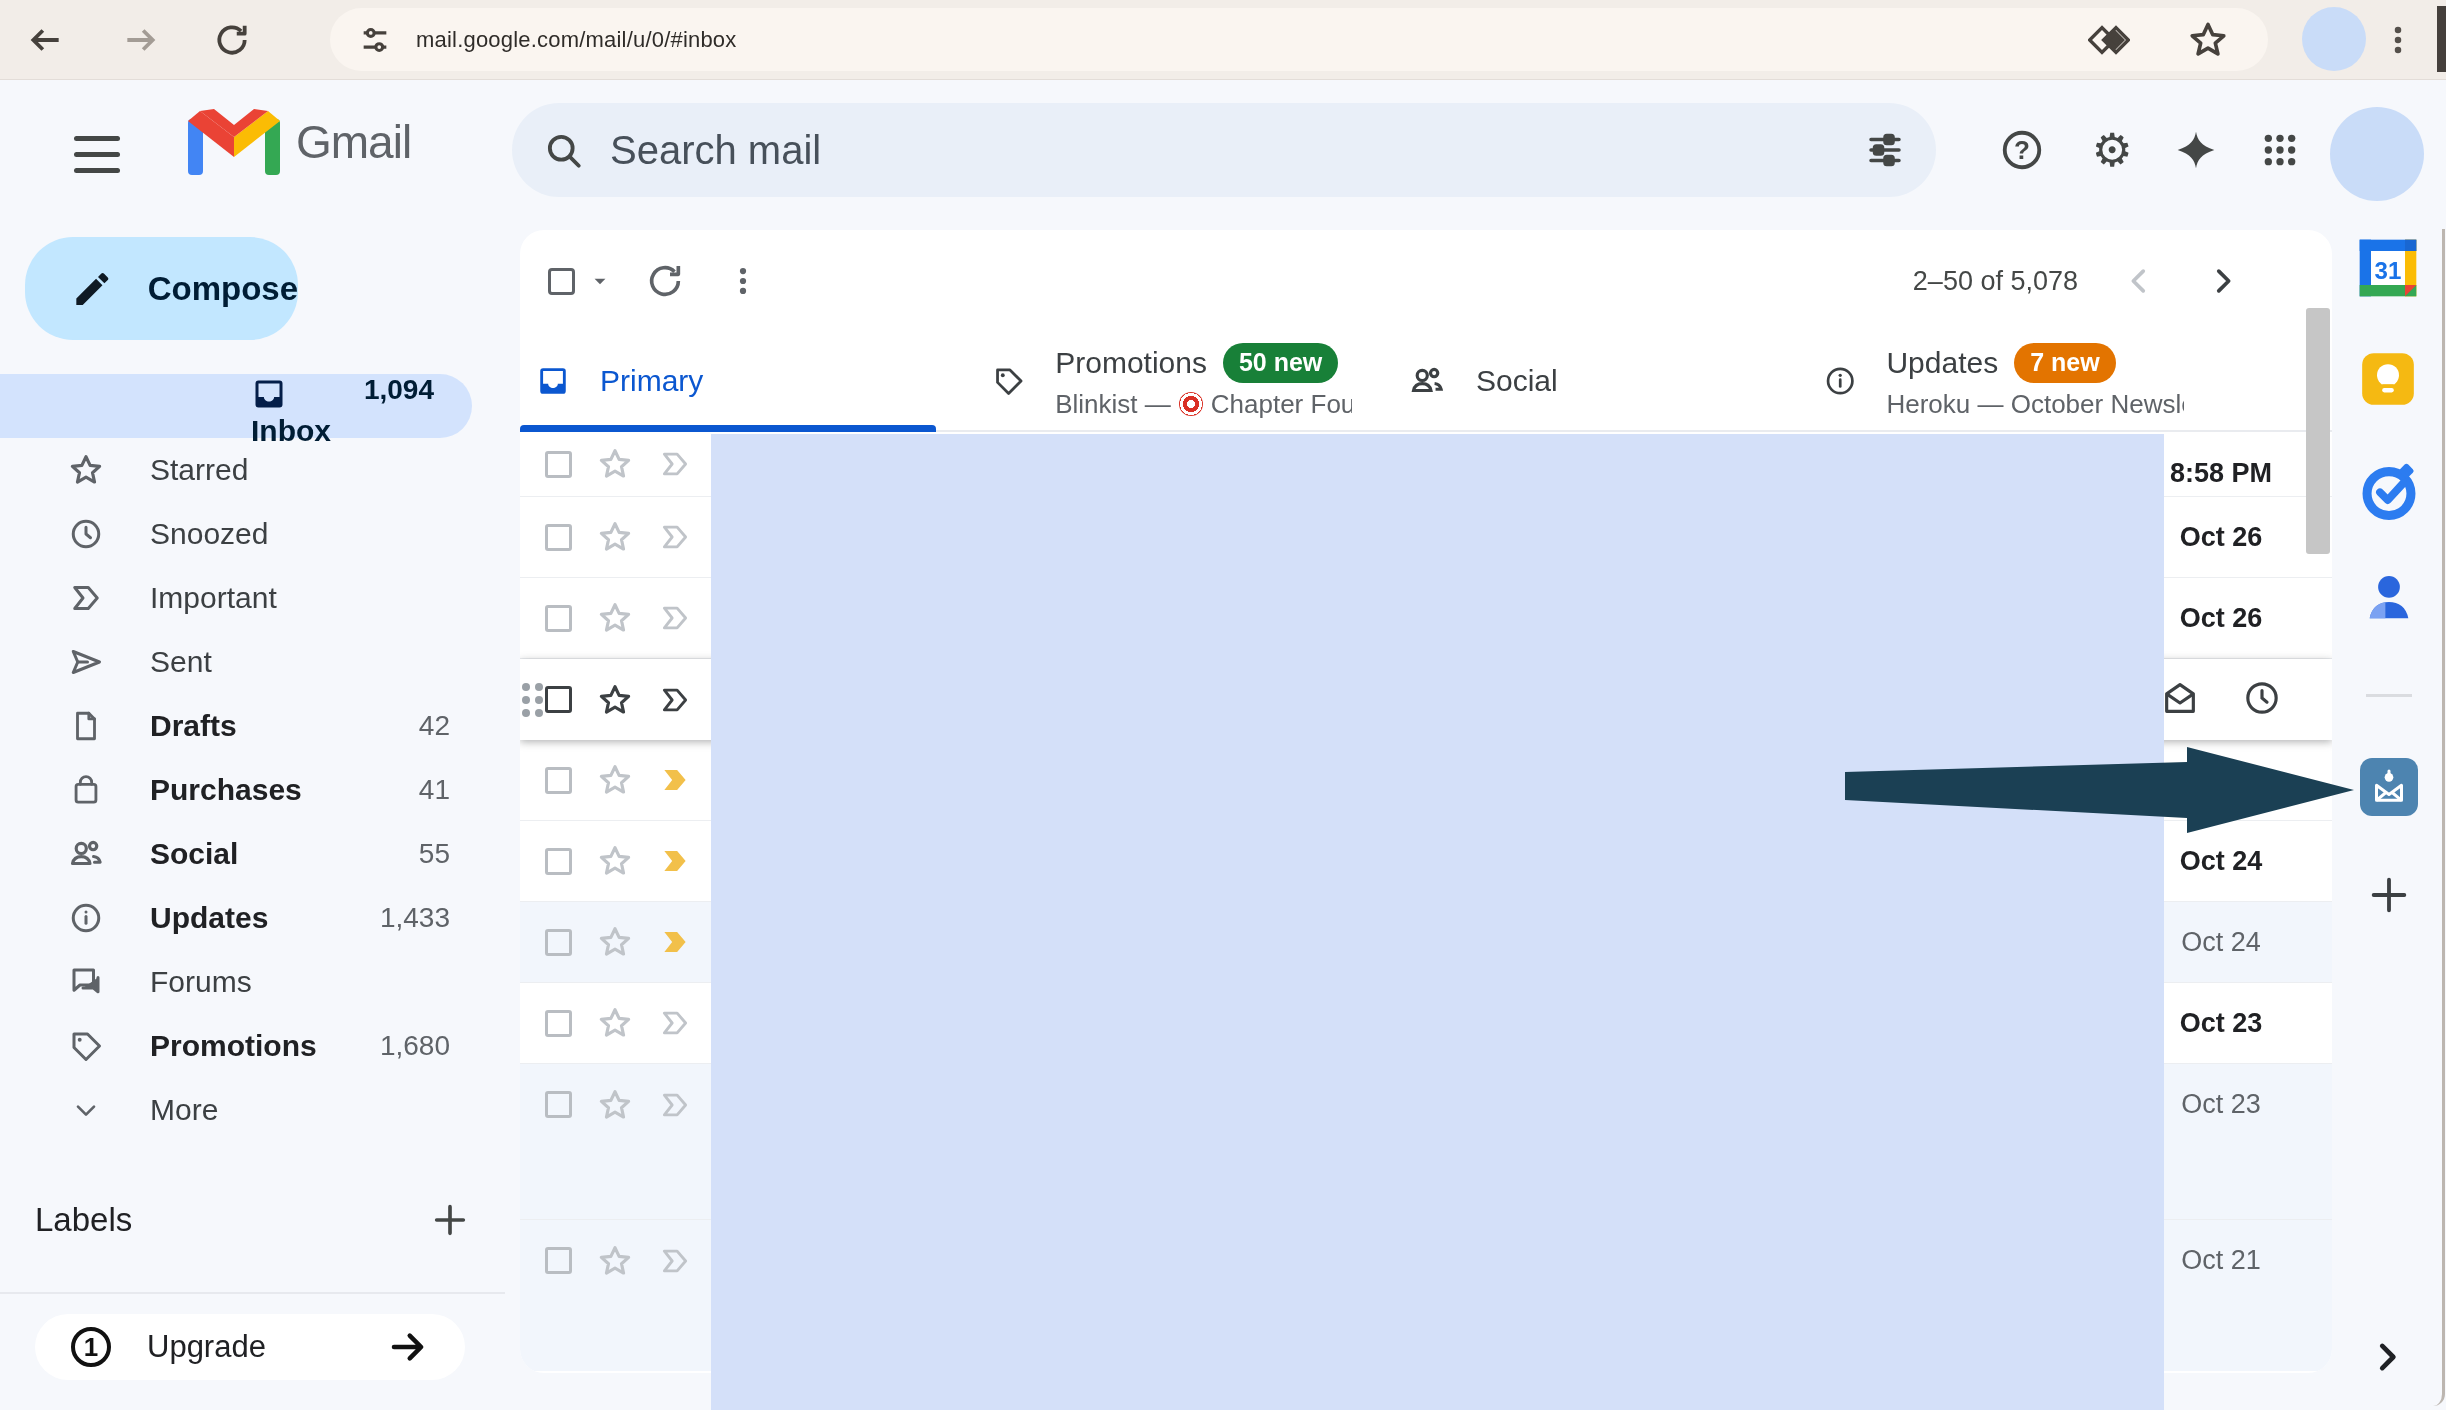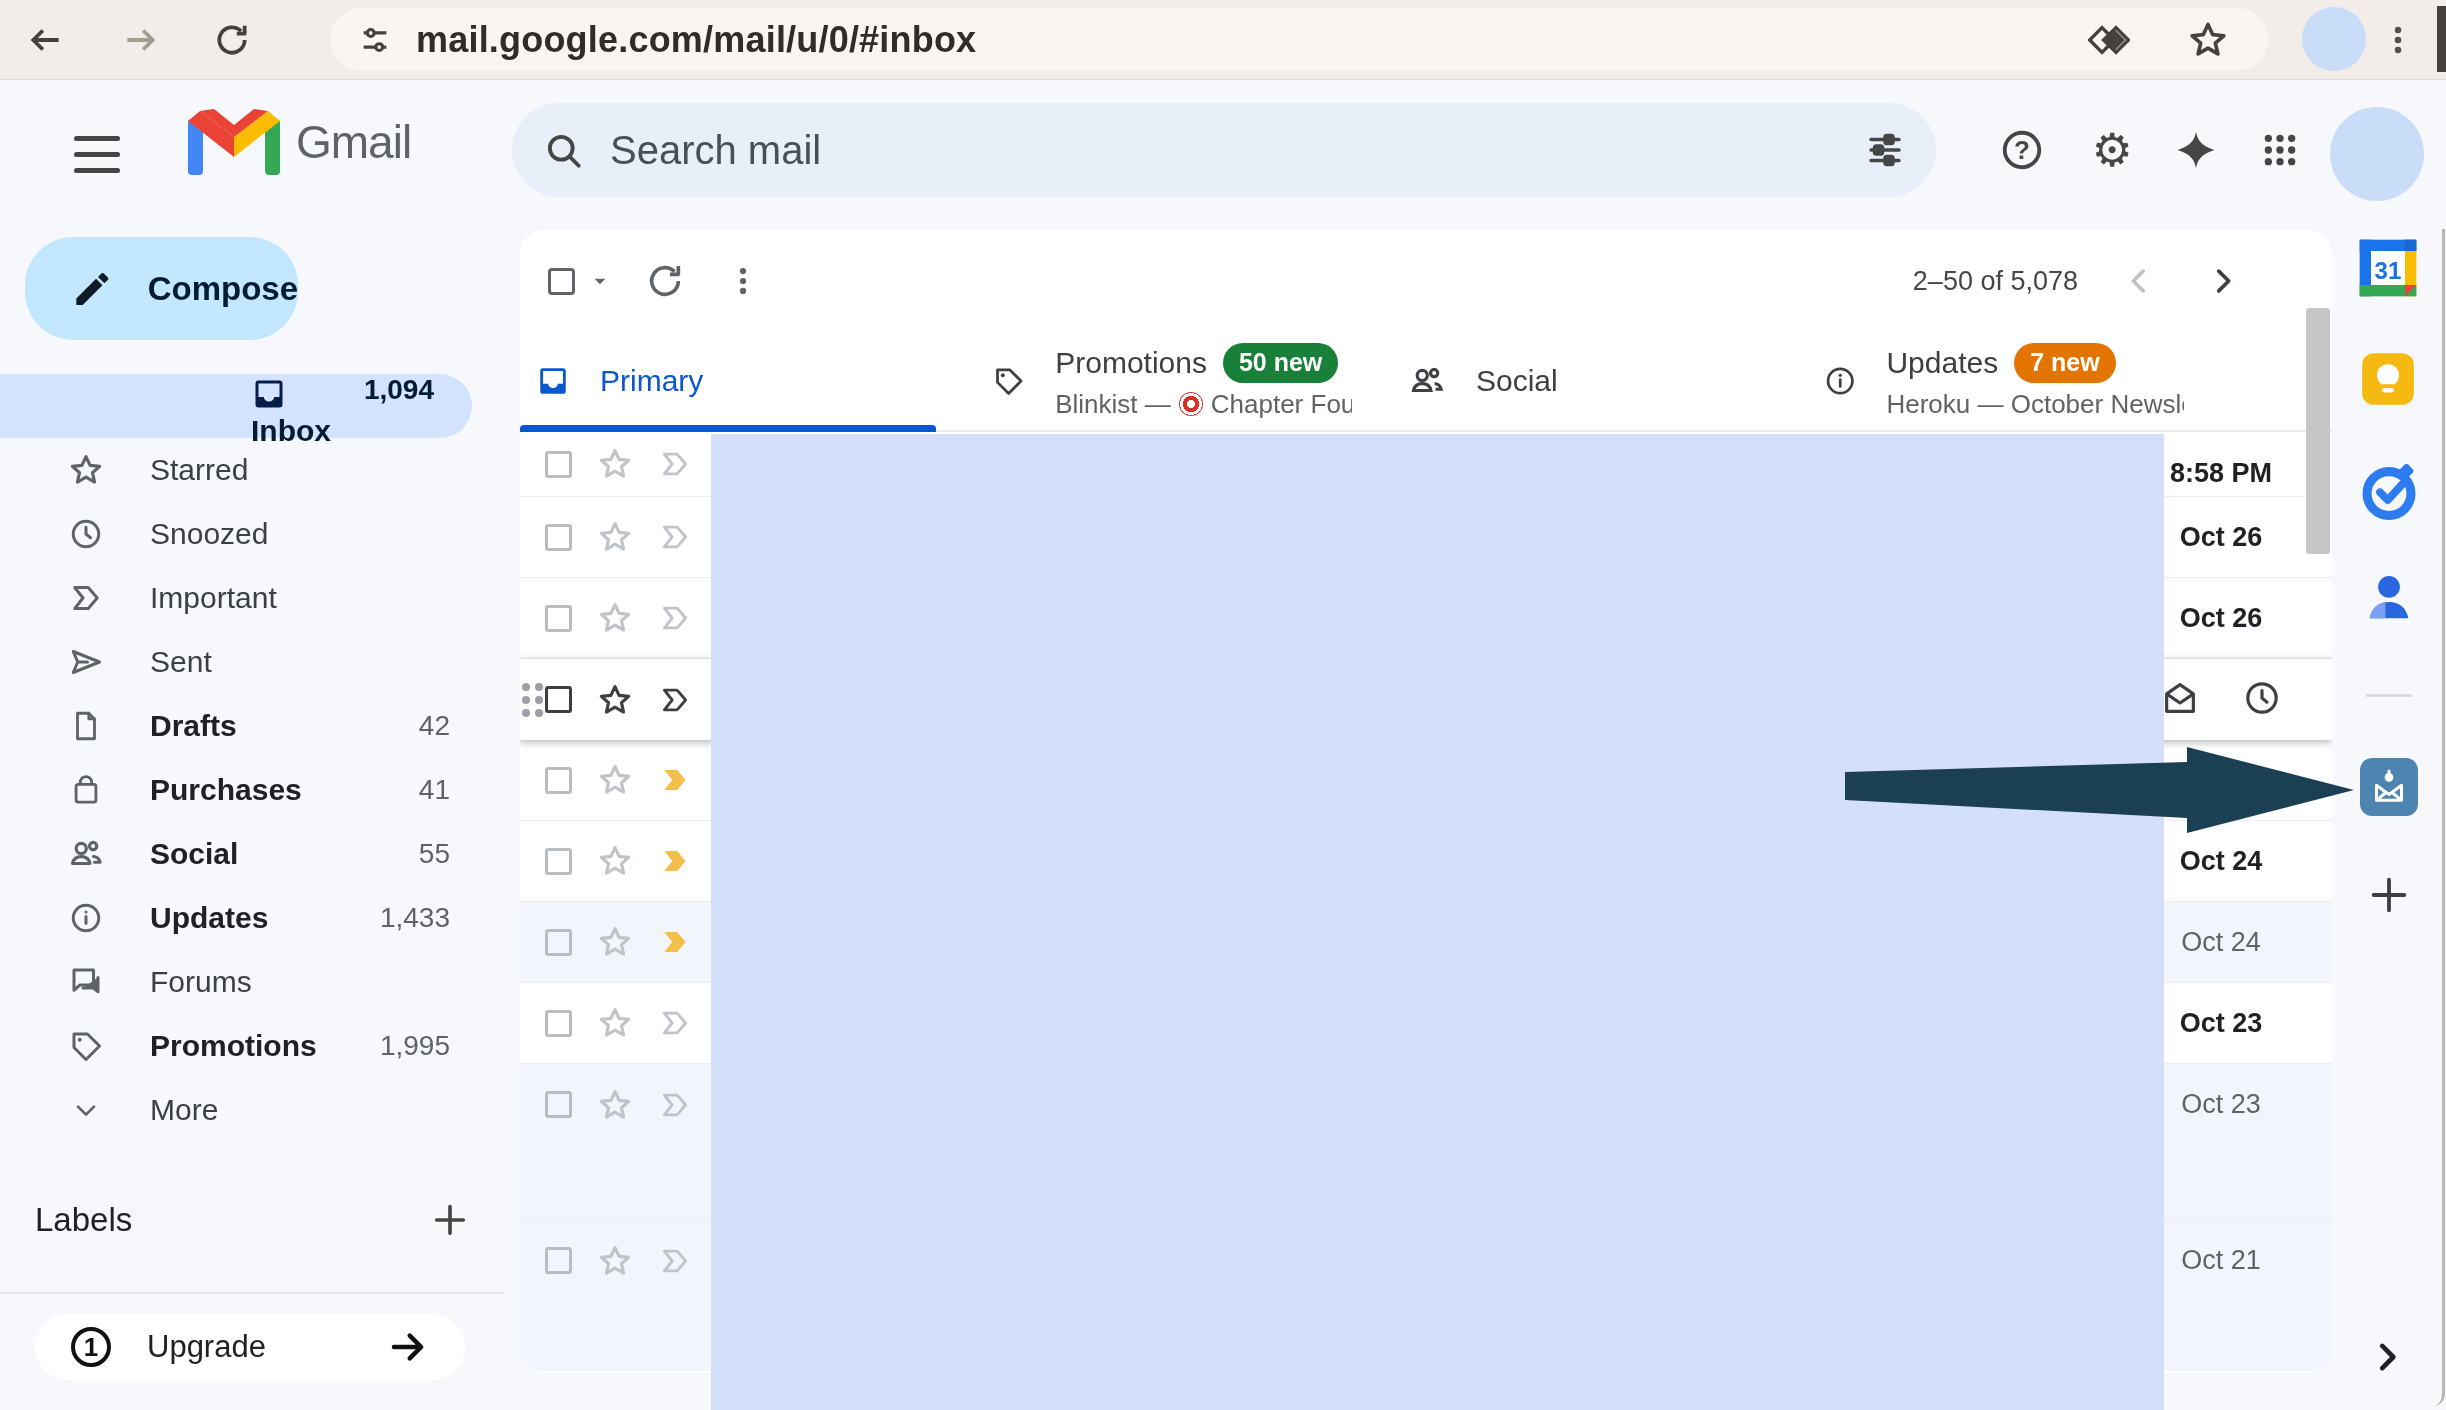--- a/index.html
+++ b/index.html
@@ -3,21 +3,21 @@
 <meta charset="utf-8">
 <style>
   * { margin:0; padding:0; box-sizing:border-box; }
   html,body { width:2446px; height:1410px; }
   body { font-family:"Liberation Sans","DejaVu Sans",sans-serif; background:#f6f8fc; position:relative; overflow:hidden; color:#202124; }
 
   
   .chrome { position:absolute; left:0; top:0; width:2446px; height:80px; background:#f2ede8; border-bottom:1px solid #e3ddd8; }
   .chrome-btn { position:absolute; top:14px; width:52px; height:52px; display:flex; align-items:center; justify-content:center; border-radius:50%; }
   .urlbar { position:absolute; left:330px; top:8px; width:1938px; height:63px; background:#faf5f0; border-radius:32px; display:flex; align-items:center; padding:0 28px; }
-  .url-text { font-size:36px; color:#2f2c29; margin-left:24px; letter-spacing:.2px;font-weight:bold; }
+  .url-text { font-size:22px; color:#2f2c29; margin-left:24px; letter-spacing:.2px; }
   .chrome-avatar { position:absolute; left:2302px; top:7px; width:64px; height:64px; border-radius:50%; background:#c9dcf8; }
   .win-edge-dark { position:absolute; right:0; top:6px; width:9px; height:66px; background:#45403c; }
   .win-edge { position:absolute; right:1px; top:84px; bottom:4px; width:12px; border-right:3px solid #bcb6b0; border-radius:0 0 20px 0; }
 
   
   .gheader { position:absolute; left:0; top:81px; width:2446px; height:148px; background:#f6f8fc; }
   .hamburger { position:absolute; left:60px; top:36px; width:74px; height:74px; display:flex; flex-direction:column; justify-content:center; gap:11px; }
   .hamburger span { display:block; height:5px; background:#444746; border-radius:3px; margin:0 14px; }
   .logo { position:absolute; left:188px; top:28px; display:flex; align-items:center; gap:16px; }
   .logo-text { font-size:46px; color:#5f6368; letter-spacing:-1px; }
@@ -320,21 +320,21 @@
       <span class="s-count"></span>
     </div>
     <div class="side-item bold">
       <span class="s-ico">
         <svg width="36" height="36" viewBox="0 0 24 24" fill="none" stroke="#5f6368" stroke-width="2" stroke-linecap="round" stroke-linejoin="round">
           <path d="M21 12l-9 9-8-8V4h9z"></path>
           <circle cx="7.8" cy="7.8" r="1.3" fill="#5f6368" stroke="none"></circle>
         </svg>
       </span>
       <span class="s-label">Promotions</span>
-      <span class="s-count">1,995</span>
+      <span class="s-count">1,680</span>
     </div>
     <div class="side-item">
       <span class="s-ico">
         <svg width="32" height="32" viewBox="0 0 24 24" fill="none" stroke="#5f6368" stroke-width="2" stroke-linecap="round" stroke-linejoin="round">
           <path d="M6 9.5l6 6 6-6"></path>
         </svg>
       </span>
       <span class="s-label">More</span>
       <span class="s-count"></span>
     </div>

